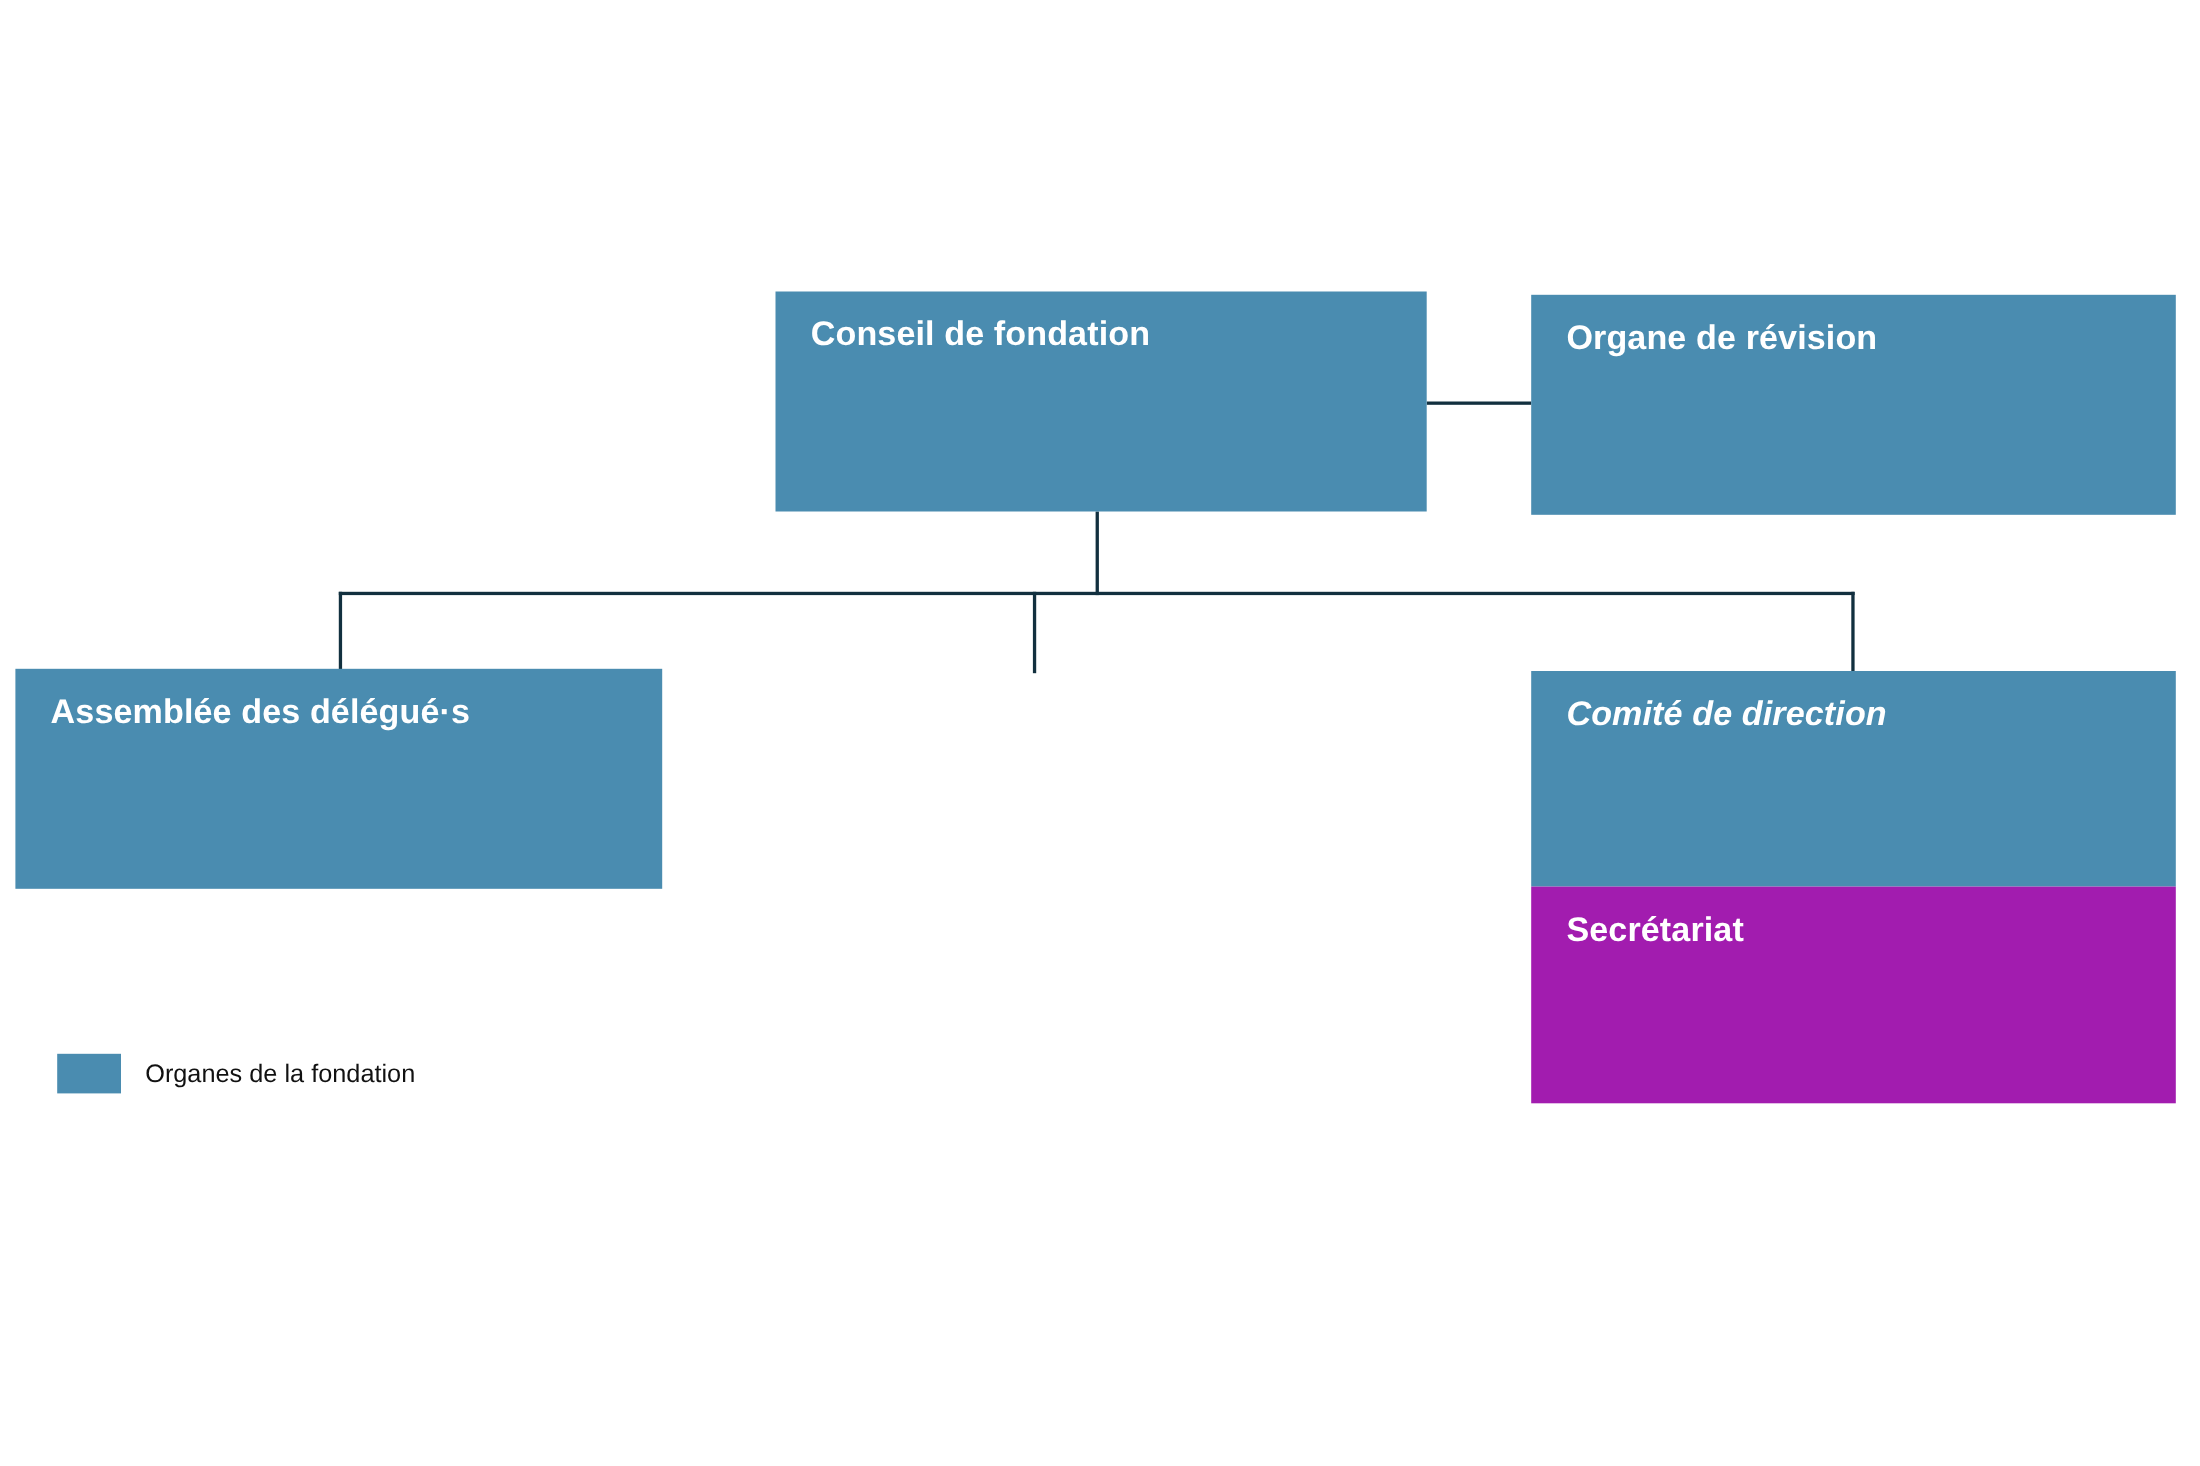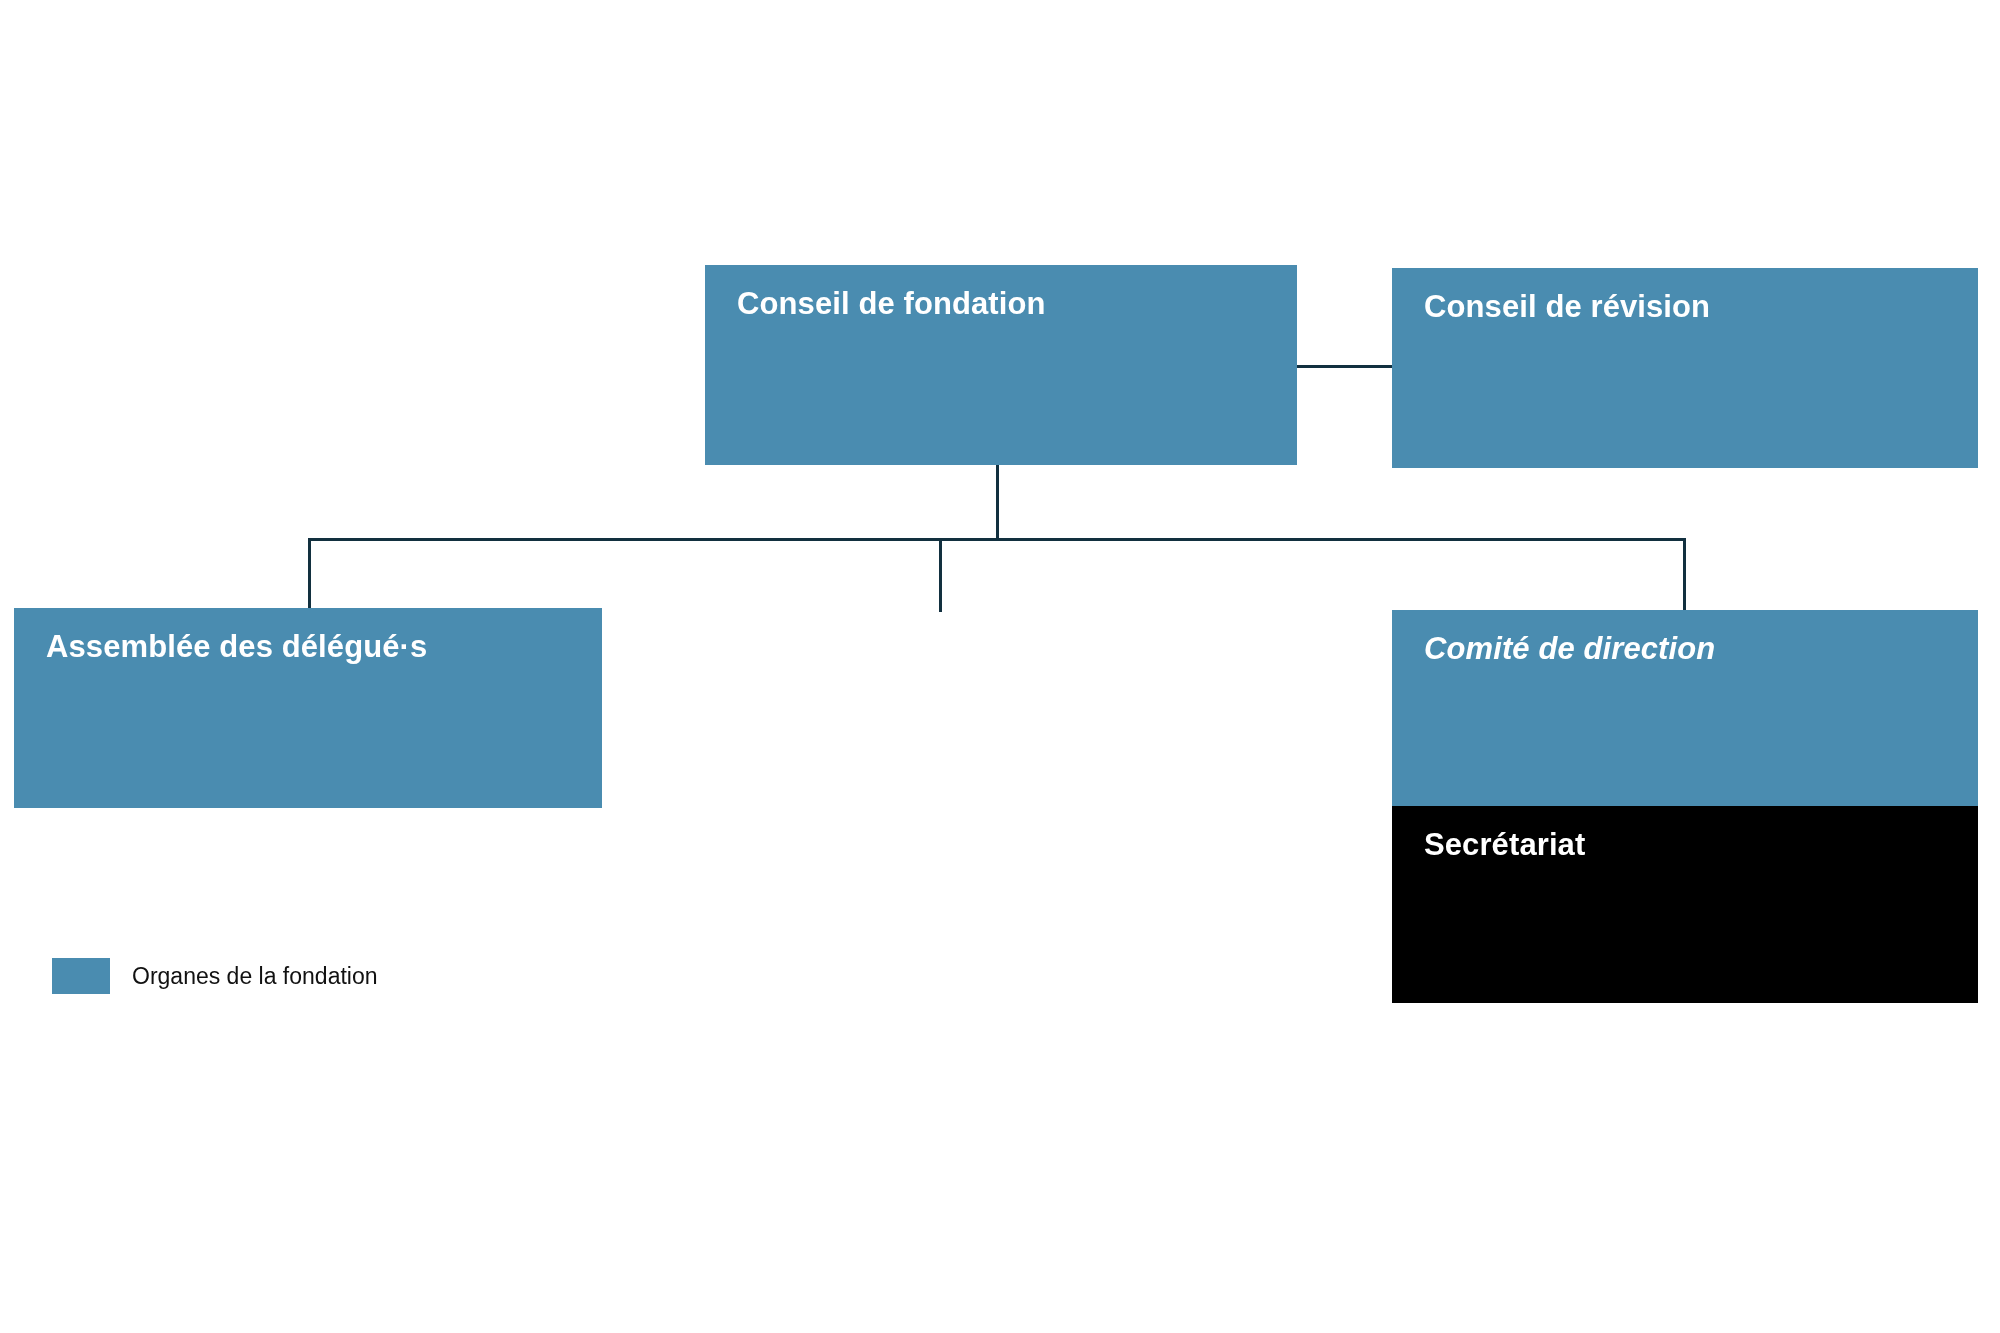--- a/index.html
+++ b/index.html
@@ -24,21 +24,21 @@
   }
 
   
   .node {
     position: absolute;
     box-sizing: border-box;
     display: block;
     padding: 22px 0 0 32px;
   }
   .node.blue   { background: #4a8cb0; }
-  .node.orange { background: #000000; }
+  .node.orange { background: #a21caf; }
 
   .node-label {
     display: block;
     color: #ffffff;
     font-size: 31px;
     font-weight: bold;
     line-height: 1.1;
     letter-spacing: 0.1px;
     white-space: nowrap;
   }
@@ -121,21 +121,21 @@
   <div class="connector" id="link-distribution-bar"></div>
   <div class="connector" id="link-drop-assemblee"></div>
   <div class="connector" id="link-drop-recherche"></div>
   <div class="connector" id="link-drop-comite"></div>
 
   <div class="node blue" id="node-conseil-fondation">
     <span class="node-label">Conseil de fondation</span>
   </div>
 
   <div class="node blue" id="node-organe-revision">
-    <span class="node-label">Conseil de révision</span>
+    <span class="node-label">Organe de révision</span>
   </div>
 
   <div class="node blue" id="node-assemblee-delegues">
     <span class="node-label">Assemblée des délégué·s</span>
   </div>
 
 
   <div class="node blue" id="node-comite-direction">
     <span class="node-label">Comité de direction</span>
   </div>

